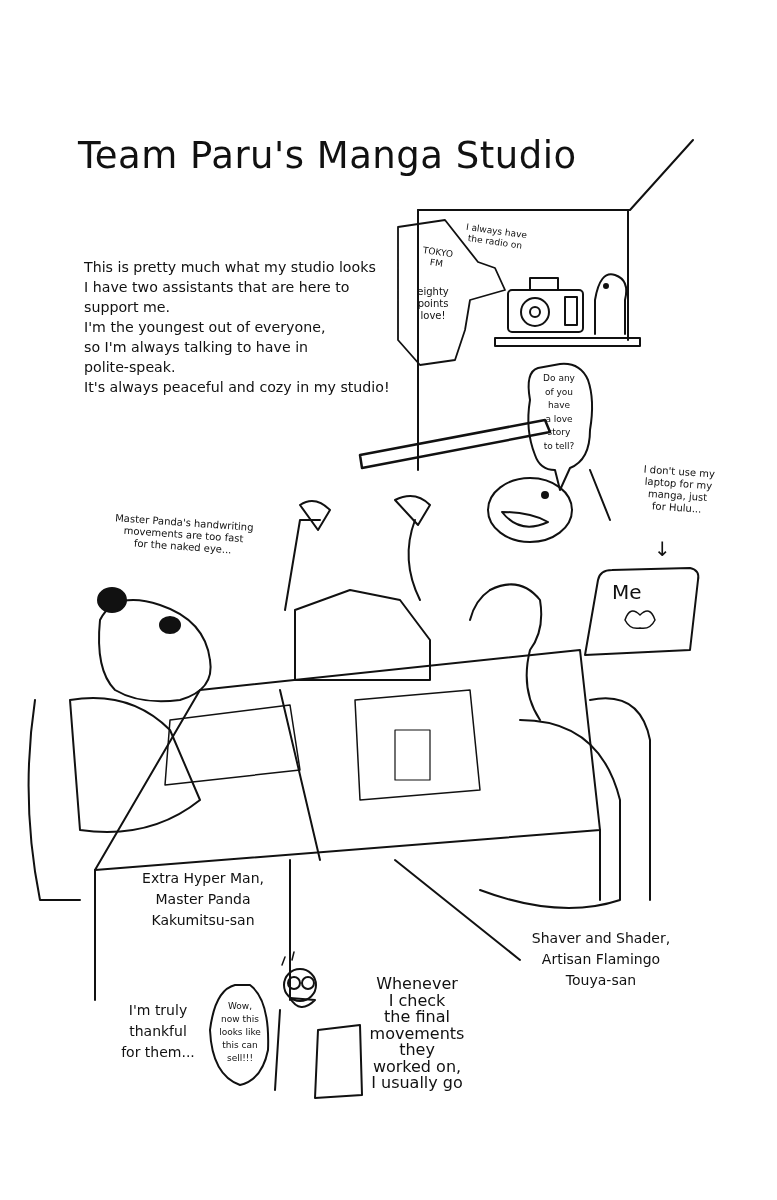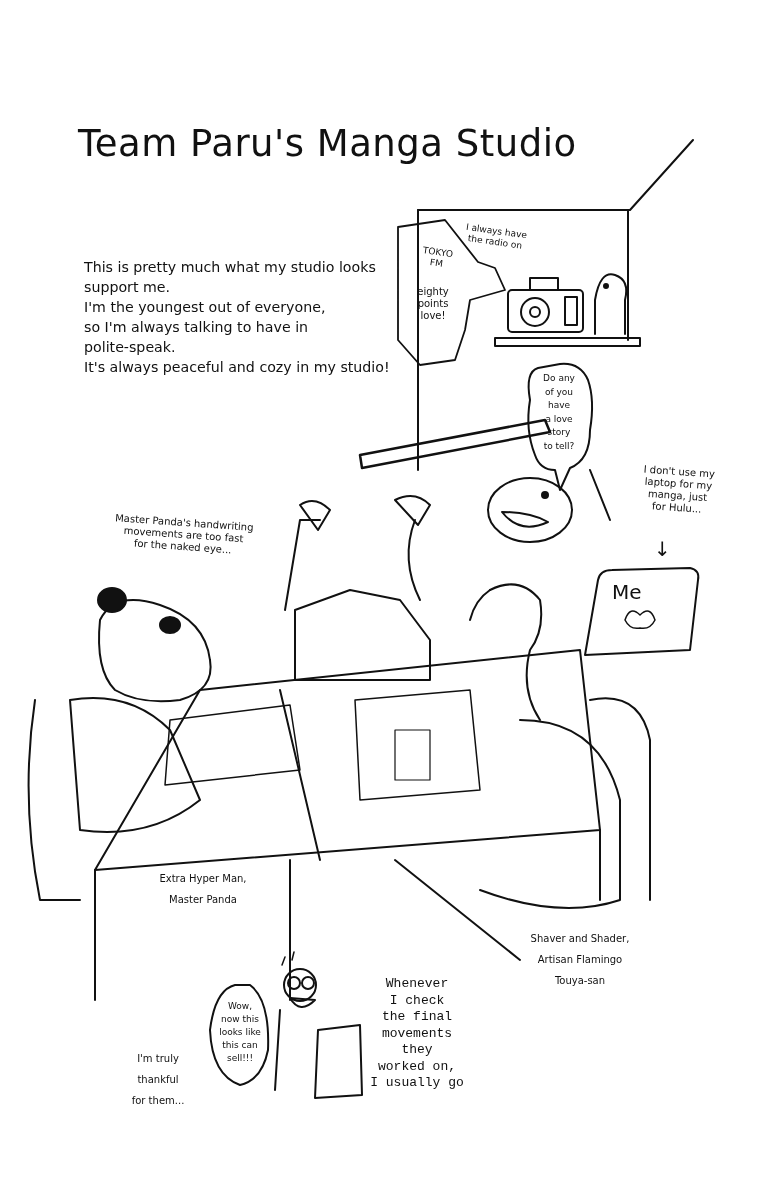--- a/index.html
+++ b/index.html
@@ -1,25 +1,25 @@
 <!DOCTYPE html>
 <html><head>
 <meta charset="utf-8">
 <style>
   html, body { margin:0; padding:0; background:#ffffff; }
   body { width:777px; height:1200px; position:relative; overflow:hidden; font-family:"DejaVu Sans", sans-serif; color:#111; }
   .abs { position:absolute; }
-  .title { left:78px; top:122px; font-size:37px; letter-spacing:0.5px; font-weight:normal; white-space:nowrap; }
+  .title { left:78px; top:134px; font-size:37px; letter-spacing:0.5px; font-weight:normal; white-space:nowrap; }
   .intro { left:56px; top:257px; width:340px; font-size:14.2px; line-height:20px; }
   .intro div { white-space:nowrap;margin-left:28px; }
   .hand { font-family:"DejaVu Sans", sans-serif; text-align:center; line-height:1.2; }
   .s9 { font-size:9px; }
   .s10 { font-size:10px; }
-  .s12 { font-size:13px;font-family:Liberation Mono, monospace; }
-  .s14 { font-size:10px; }
+  .s12 { font-size:16px; }
+  .s14 { font-size:14px; }
   .me { font-size:20px; }
   svg.art { position:absolute; left:0; top:0; }
 </style>
 </head>
 <body>
 
 <svg class="art" width="777" height="1200" viewBox="0 0 777 1200">
   <g fill="none" stroke="#111" stroke-width="2" stroke-linecap="round" stroke-linejoin="round">
 
     <path d="M693 140 L630 210 L418 210"></path>
@@ -93,20 +93,21 @@
     <path d="M280 1010 L275 1090"></path>
     <path d="M318 1030 L360 1025 L362 1095 L315 1098 Z"></path>
     <path d="M282 965 l3 -8 M292 960 l2 -8" stroke-width="1.5"></path>
   </g>
 </svg>
 
 <div class="abs title">Team Paru's Manga Studio</div>
 
 <div class="abs intro">
   <div>This is pretty much what my studio looks</div>
+  <div>I have two assistants that are here to</div>
   <div>support me.</div>
   <div>I'm the youngest out of everyone,</div>
   <div>so I'm always talking to have in</div>
   <div>polite-speak.</div>
   <div>It's always peaceful and cozy in my studio!</div>
 </div>
 
 <div class="abs hand s9" style="left:465px;top:226px;transform:rotate(8deg);">
   <div>I always have</div>
   <div>the radio on</div>
@@ -141,29 +142,30 @@
 
 <div class="abs hand s10" style="left:86px;top:517px;width:195px;transform:rotate(4deg);">
   <div>Master Panda's handwriting</div>
   <div>movements are too fast</div>
   <div>for the naked eye...</div>
 </div>
 
 <div class="abs hand s14" style="left:108px;top:868px;width:190px;line-height:21px;">
   <div>Extra Hyper Man,</div>
   <div>Master Panda</div>
+  <div>Kakumitsu-san</div>
 </div>
 
-<div class="abs hand s14" style="left:495px;top:928px;width:170px;line-height:21px;">
+<div class="abs hand s14" style="left:516px;top:928px;width:170px;line-height:21px;">
   <div>Shaver and Shader,</div>
   <div>Artisan Flamingo</div>
   <div>Touya-san</div>
 </div>
 
-<div class="abs hand s14" style="left:108px;top:1000px;width:100px;line-height:21px;margin-top:48px;">
+<div class="abs hand s14" style="left:108px;top:1000px;width:100px;line-height:21px;">
   <div>I'm truly</div>
   <div>thankful</div>
   <div>for them...</div>
 </div>
 <div class="abs hand s9" style="left:214px;top:1000px;width:52px;line-height:13px;">
   <div>Wow,</div>
   <div>now this</div>
   <div>looks like</div>
   <div>this can</div>
   <div>sell!!!</div>

